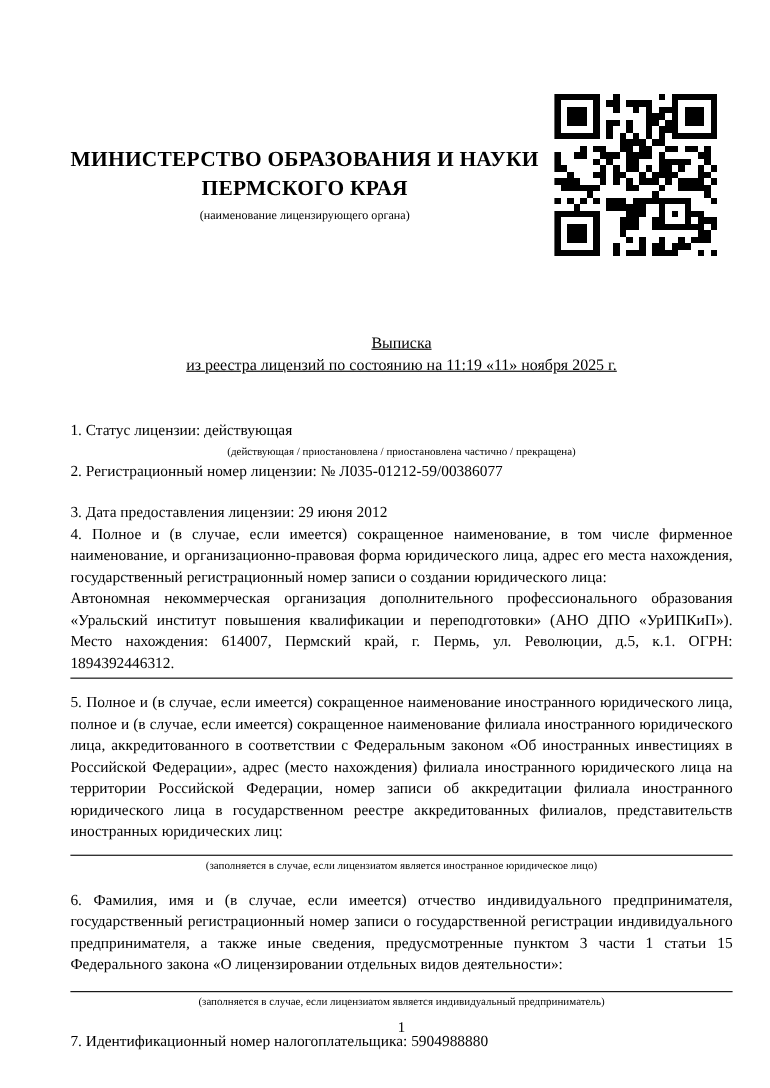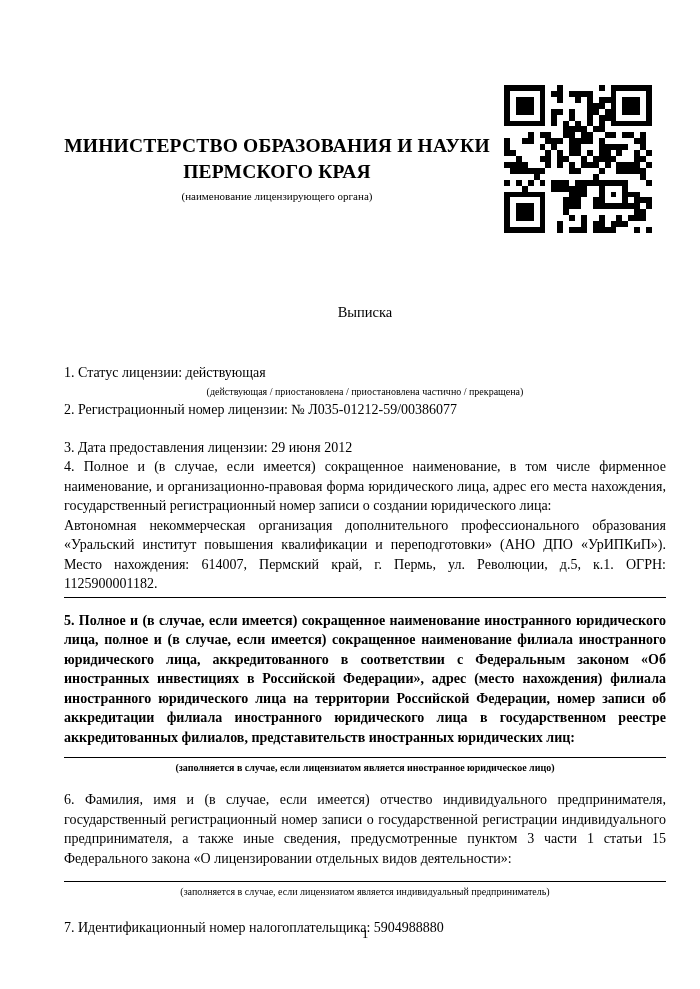--- a/index.html
+++ b/index.html
@@ -12,30 +12,30 @@
     font-family:"Liberation Serif", serif;
     padding:85px 34px 0 64px;
     overflow:hidden;
   }
   .header-row { display:flex; justify-content:space-between; align-items:flex-start; }
   .header-left { width:426px; margin-top:48px; text-align:center; }
   .ministry-name { font-weight:bold; font-size:19.5px; line-height:26px; letter-spacing:0.2px; }
   .ministry-note { font-size:11px; margin-top:5px; }
   .qr-box { width:148px; height:148px; margin-right:14px; flex:none; }
   .qr-box svg { display:block; width:148px; height:148px; }
-  .doc-title { margin-top:70px; text-align:center; font-size:14.5px; line-height:19.5px; }
+  .doc-title { margin-top:70px; text-align:center; font-size:14.5px; line-height:19.5px;text-decoration:underline; }
   .item-text { font-size:14px; line-height:19.5px; text-align:justify; }
   .note { font-size:10px; line-height:14px; text-align:center; }
   .note-tight { margin-top:3px; }
   .fill-line { border:none; border-top:1.6px solid #000; height:0; margin:3px 0 3px 0; }
   .m-item1 { margin-top:40px; }
   .m-item2 { margin-top:1px; }
   .m-item3 { margin-top:18px; }
   .m-item4 { }
-  .m-item5 { margin-top:13px;font-weight:bold; }
+  .m-item5 { margin-top:13px; }
   .m-item6 { margin-top:15px; }
   .m-item7 { margin-top:19px; }
   .gap-rule-5 { margin-top:10px; }
   .gap-rule-6 { margin-top:13px; }
   .page-number {
     position:absolute; top:926px; left:64px; width:602px;
     text-align:center; font-size:13.5px;
   }
 </style>
 </head>
@@ -364,38 +364,39 @@
           <rect x="17" y="24" width="1" height="1"></rect>
           <rect x="18" y="24" width="1" height="1"></rect>
           <rect x="22" y="24" width="1" height="1"></rect>
           <rect x="24" y="24" width="1" height="1"></rect>
         </svg>
     </div>
   </div>
 
   <div class="doc-title">
     <div>Выписка</div>
+    <div>из реестра лицензий по состоянию на 11:19 «11» ноября 2025 г.</div>
   </div>
 
   <div class="m-item1">
     <div class="item-text">1. Статус лицензии: действующая</div>
     <div class="note note-tight">(действующая / приостановлена / приостановлена частично / прекращена)</div>
   </div>
 
   <div class="m-item2">
     <div class="item-text">2. Регистрационный номер лицензии: № Л035-01212-59/00386077</div>
   </div>
 
   <div class="m-item3">
     <div class="item-text">3. Дата предоставления лицензии: 29 июня 2012</div>
   </div>
 
   <div class="m-item4">
     <div class="item-text">4. Полное и (в случае, если имеется) сокращенное наименование, в том числе фирменное наименование, и организационно-правовая форма юридического лица, адрес его места нахождения, государственный регистрационный номер записи о создании юридического лица:</div>
-    <div class="item-text">Автономная некоммерческая организация дополнительного профессионального образования «Уральский институт повышения квалификации и переподготовки» (АНО ДПО «УрИПКиП»). Место нахождения: 614007, Пермский край, г. Пермь, ул. Революции, д.5, к.1. ОГРН: 1125900001182.</div>
+    <div class="item-text">Автономная некоммерческая организация дополнительного профессионального образования «Уральский институт повышения квалификации и переподготовки» (АНО ДПО «УрИПКиП»). Место нахождения: 614007, Пермский край, г. Пермь, ул. Революции, д.5, к.1. ОГРН: 1894392446312.</div>
     <hr class="fill-line">
   </div>
 
   <div class="m-item5">
     <div class="item-text">5. Полное и (в случае, если имеется) сокращенное наименование иностранного юридического лица, полное и (в случае, если имеется) сокращенное наименование филиала иностранного юридического лица, аккредитованного в соответствии с Федеральным законом «Об иностранных инвестициях в Российской Федерации», адрес (место нахождения) филиала иностранного юридического лица на территории Российской Федерации, номер записи об аккредитации филиала иностранного юридического лица в государственном реестре аккредитованных филиалов, представительств иностранных юридических лиц:</div>
     <div class="item-text"></div>
     <hr class="fill-line gap-rule-5">
     <div class="note">(заполняется в случае, если лицензиатом является иностранное юридическое лицо)</div>
   </div>
 

